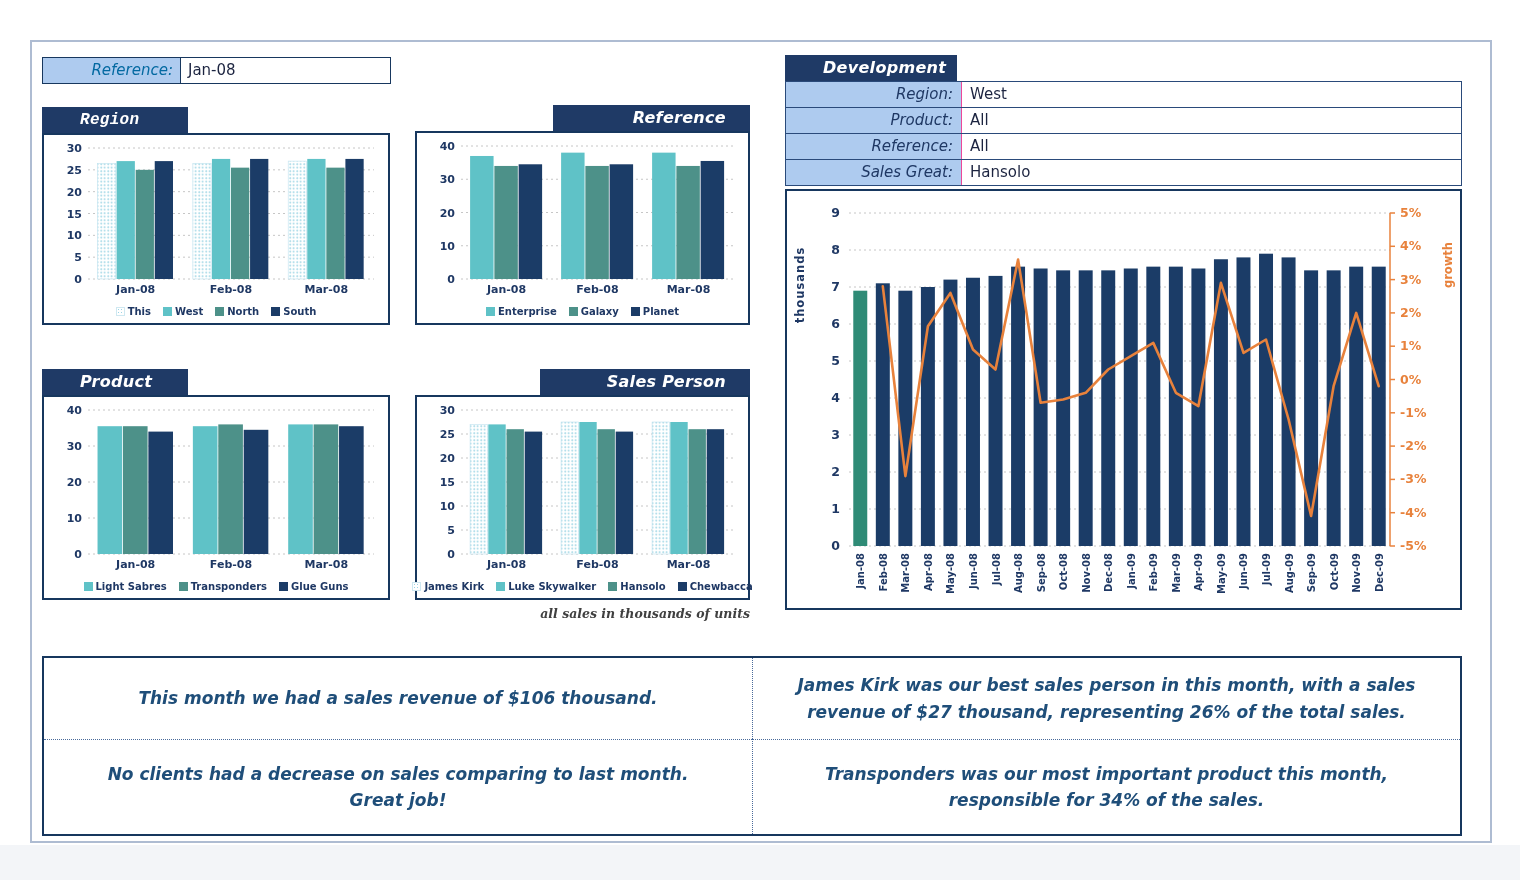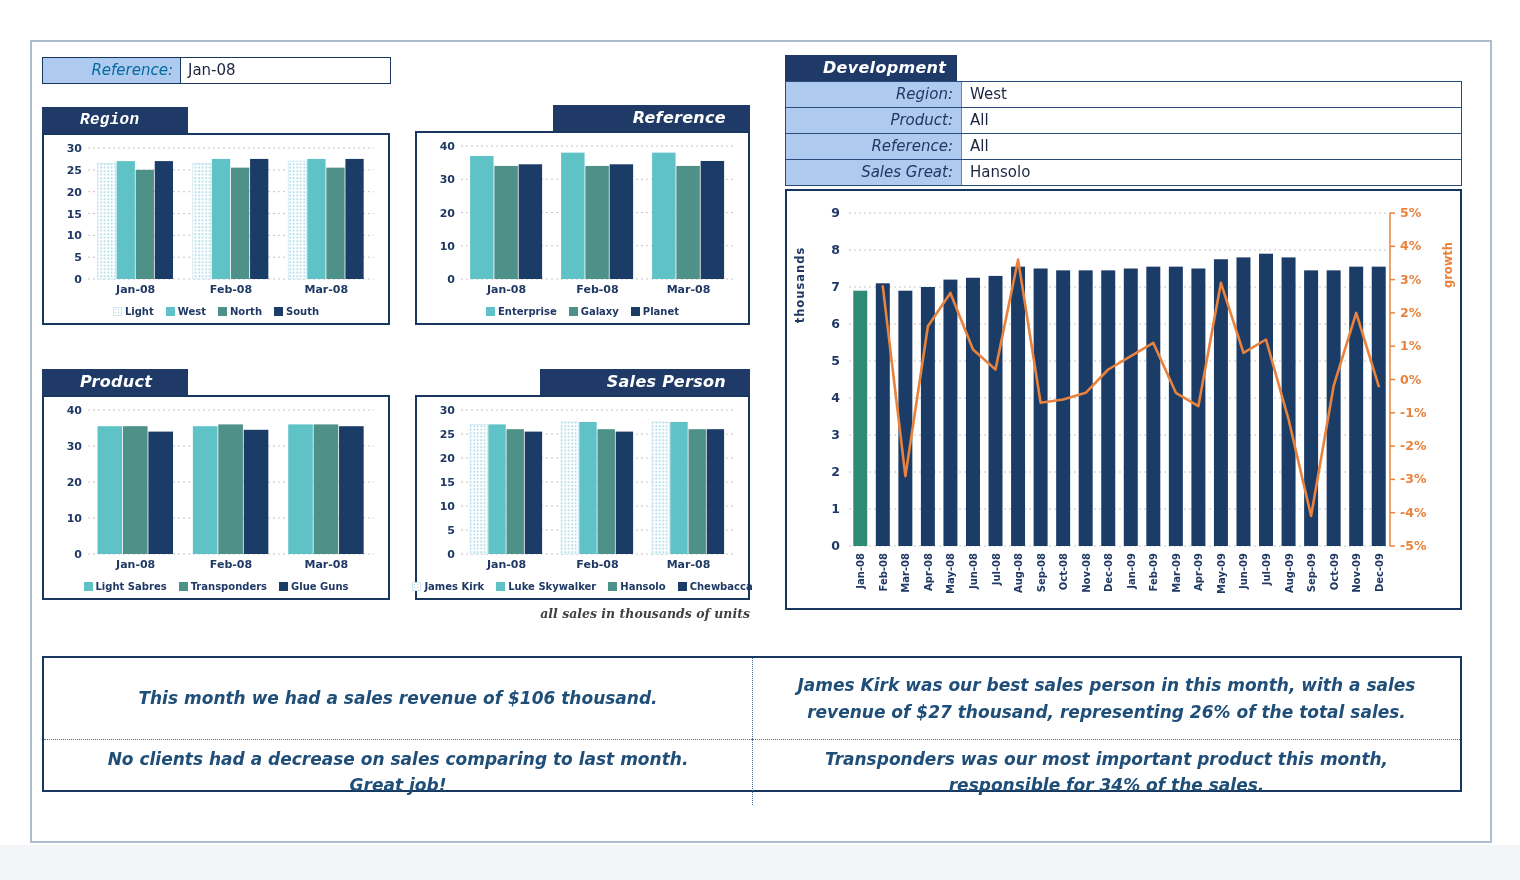--- a/index.html
+++ b/index.html
@@ -62,21 +62,21 @@
   .dev-row-label {
     width:176px; background:#AECBEF; color:#1F3864; font-style:italic;
     font-size:15px; line-height:25px; text-align:right; padding-right:8px;
     border-right:1px solid #ec4899;
   }
   .dev-row-value {
     flex:1; background:#ffffff; color:#1c2440; font-size:15px;
     line-height:25px; padding-left:8px;
   }
   .hl-grid {
-    position:absolute; left:42px; top:656px; width:1420px; height:136px;
+    position:absolute; left:42px; top:656px; width:1420px; height:180px;
     border:2px solid #17375E; background:#ffffff;
     display:grid; grid-template-columns:1fr 1fr; grid-template-rows:81px 1fr;
   }
   .hl-cell {
     display:flex; align-items:center; justify-content:center; text-align:center;
     padding:6px 44px; font-weight:bold; font-style:italic; font-size:17px;
     color:#1F4E79; line-height:1.55;
   }
   .hl-cell.col2 { border-left:1px dotted #4a6a9a; }
   .hl-cell.row2 { border-top:1px dotted #4a6a9a; }
@@ -127,21 +127,21 @@
           <text x="186.99999999999997" y="158" text-anchor="middle" fill="#1F3864" font-size="11" font-weight="bold">Feb-08</text>
           <rect x="244.2" y="26.099999999999994" width="18.266666666666666" height="117.9" fill="url(#dots-region)" stroke="#bfe2ee" stroke-width="0.6"></rect>
           <rect x="263.26666666666665" y="23.91666666666667" width="18.266666666666666" height="120.08333333333333" fill="#5FC2C7"></rect>
           <rect x="282.3333333333333" y="32.650000000000006" width="18.266666666666666" height="111.35" fill="#4D9189"></rect>
           <rect x="301.4" y="23.91666666666667" width="18.266666666666666" height="120.08333333333333" fill="#1B3C67"></rect>
           <text x="282.3333333333333" y="158" text-anchor="middle" fill="#1F3864" font-size="11" font-weight="bold">Mar-08</text>
         </svg></div>
     <div class="chart-legend">
         <span class="leg-item">
           <span class="leg-marker dotted"></span>
-          <span>Light</span>
+          <span>This</span>
         </span>
         <span class="leg-item">
           <span class="leg-marker" style="background: rgb(95, 194, 199);"></span>
           <span>West</span>
         </span>
         <span class="leg-item">
           <span class="leg-marker" style="background: rgb(77, 145, 137);"></span>
           <span>North</span>
         </span>
         <span class="leg-item">

